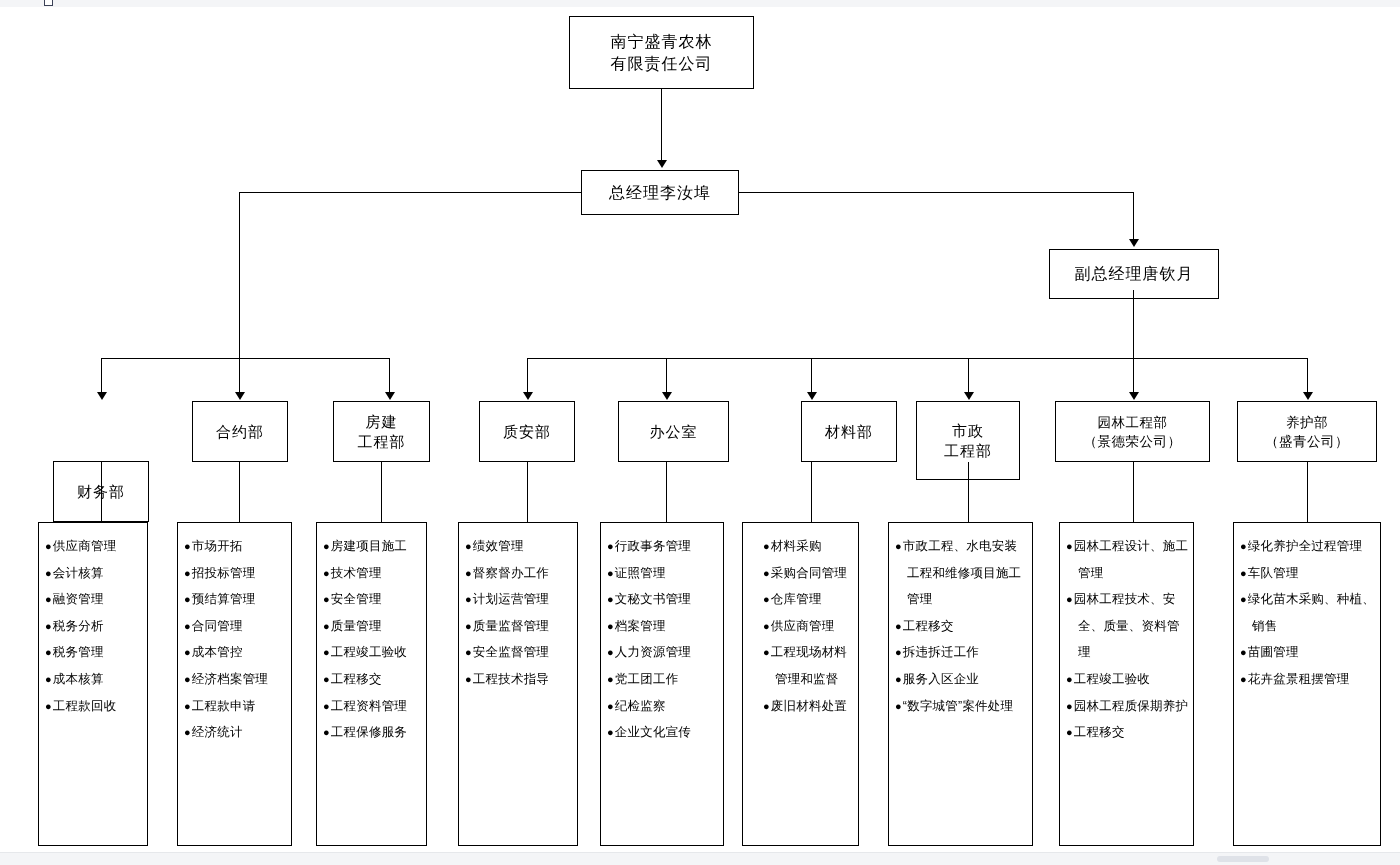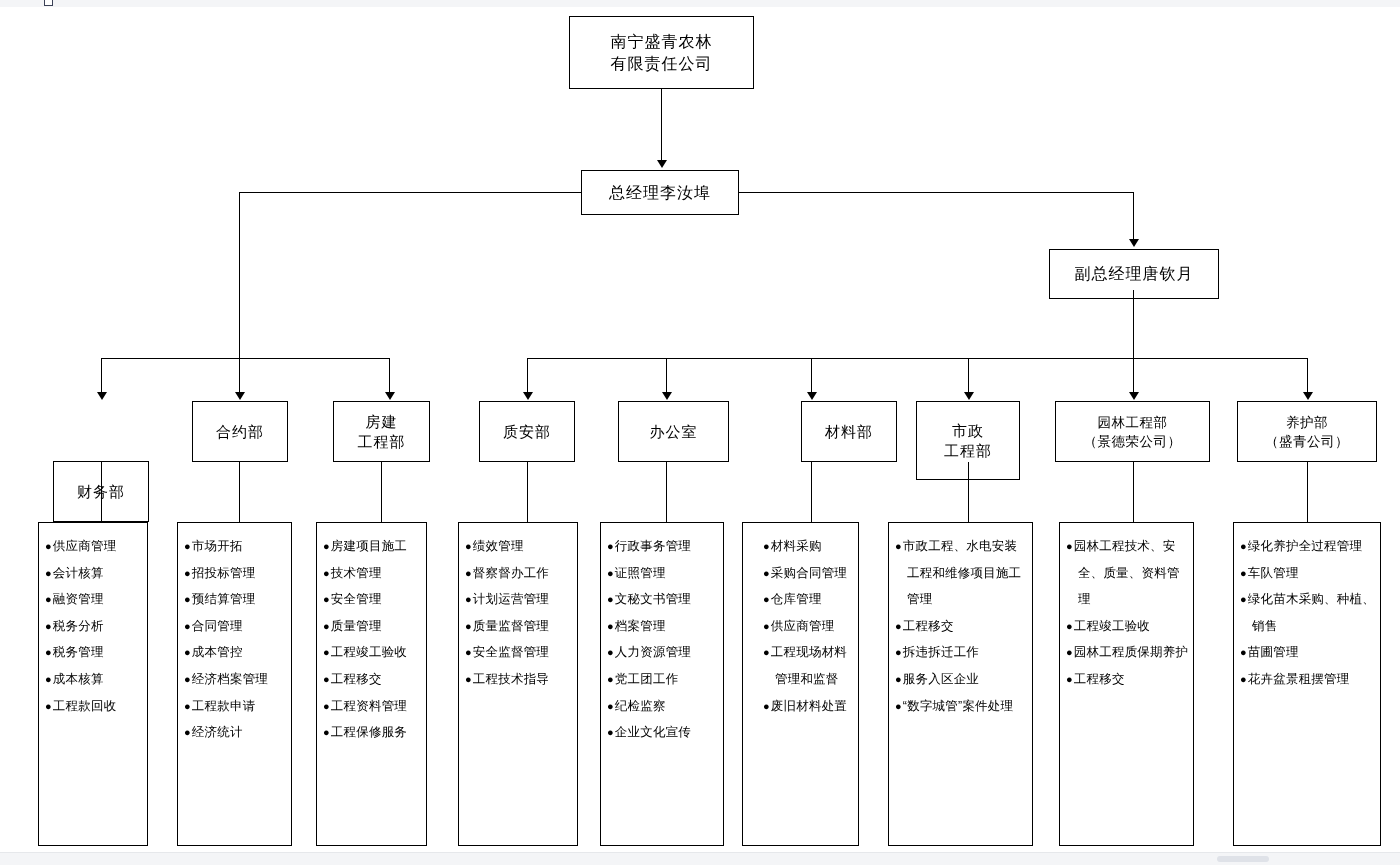--- a/index.html
+++ b/index.html
@@ -221,20 +221,21 @@
     <ul>
         <li>市政工程、水电安装工程和维修项目施工管理</li>
         <li>工程移交</li>
         <li>拆违拆迁工作</li>
         <li>服务入区企业</li>
         <li>“数字城管”案件处理</li>
       </ul>
   </div>
   <div class="duty" style="left:1059px;top:522px;width:135px;height:324px;">
     <ul>
+        <li>园林工程设计、施工管理</li>
         <li>园林工程技术、安全、质量、资料管理</li>
         <li>工程竣工验收</li>
         <li>园林工程质保期养护</li>
         <li>工程移交</li>
       </ul>
   </div>
   <div class="duty" style="left:1233px;top:522px;width:148px;height:324px;">
     <ul>
         <li>绿化养护全过程管理</li>
         <li>车队管理</li>

